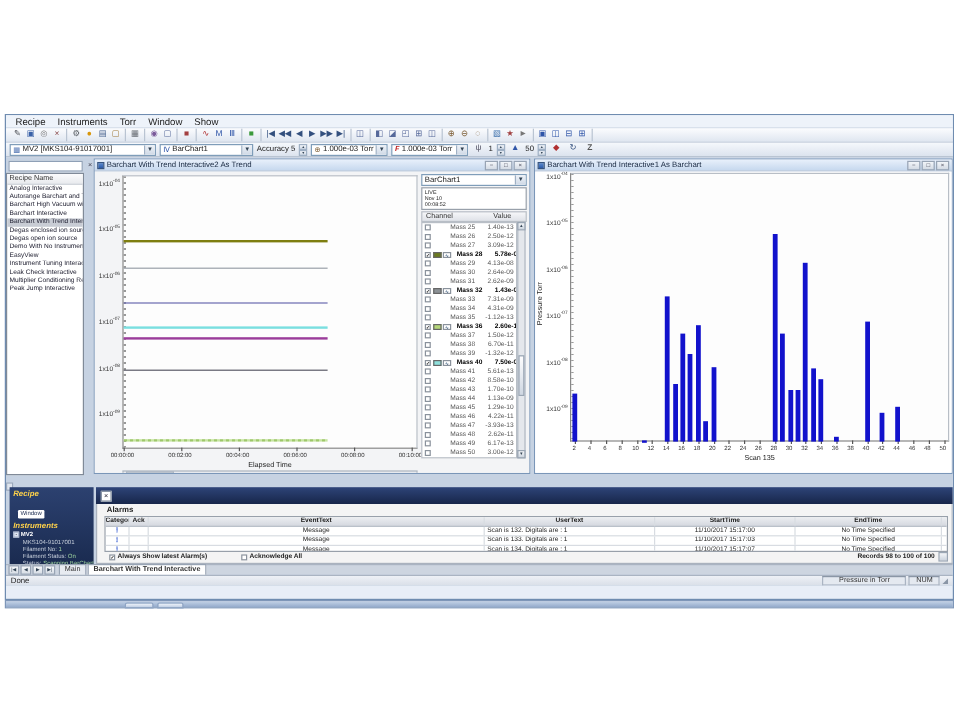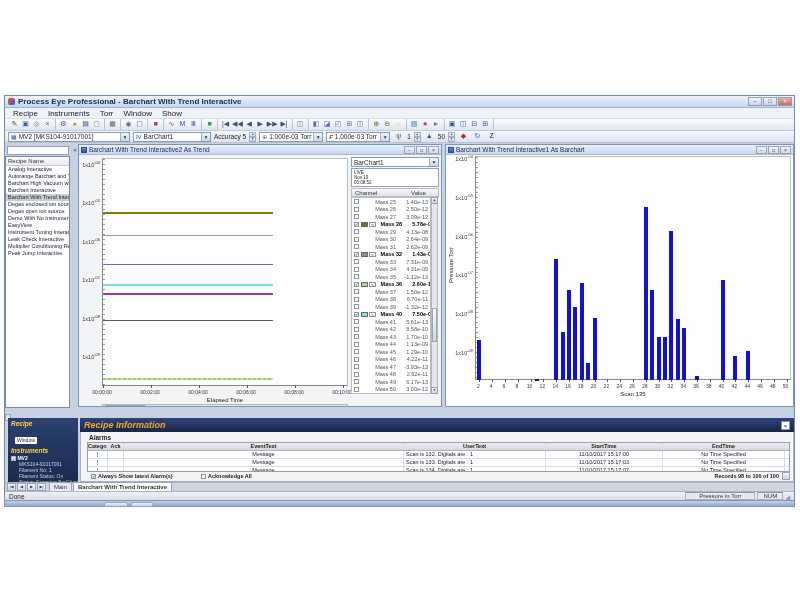--- a/index.html
+++ b/index.html
@@ -84,29 +84,20 @@
   .sbox{border:1px solid #aab4c2;border-top-color:#8a96a6;background:#e4e9f0;height:8px;line-height:7px;padding:0 3px;font-size:6px;color:#333;text-align:center;}
   .taskstrip{position:absolute;left:4px;top:500px;width:791px;height:7px;background:linear-gradient(#c3d2e6,#93aacb);border:1px solid #7e96b8;}
   .taskbtn{position:absolute;top:1px;height:5px;border-radius:2px 2px 0 0;background:linear-gradient(#eef3fa,#c0cfe4);border:1px solid #8fa5c4;}
 </style>
 </head>
 <body>
 
 <div class="canvas">
   <div class="app">
 
-    <div class="titlebar">
-      <span class="appicon"></span>
-      <span class="ttext">Process Eye Professional - Barchart With Trend Interactive</span>
-      <span class="wbtns" id="main-wbtns">
-          <span class="wb">−</span>
-          <span class="wb">□</span>
-          <span class="wb close">×</span>
-        </span>
-    </div>
 
     <div class="menubar" id="menubar">
         <div class="menuitem">Recipe</div>
         <div class="menuitem">Instruments</div>
         <div class="menuitem">Torr</div>
         <div class="menuitem">Window</div>
         <div class="menuitem">Show</div>
       </div>
     <div class="tb1" id="toolbar1">
         <div class="tbgroup">
@@ -550,21 +541,20 @@
           <div class="treeline" style="margin-left:8px">MKS104-91017001</div>
           <div id="sidebar-details" style="margin-left:8px">
               <div class="treeline"><span>Filament No:</span> <span class="treeval">1</span></div>
               <div class="treeline"><span>Filament Status:</span> <span class="treeval">On</span></div>
               <div class="treeline"><span>Status:</span> <span class="treeval">Scanning BarChart1</span></div>
             </div>
         </div>
       </div>
 
       <div class="abs ribar" style="left:75px;top:275px;width:714px;height:14px">
-        <span class="t">Recipe Information</span>
         <span style="width:9px;height:9px;background:#fff;border:1px solid #8a96a6;color:#223;font-size:6px;line-height:8px;text-align:center">×</span>
       </div>
       <div class="abs ribody" style="left:75px;top:289px;width:714px;height:50px">
         <div style="position:absolute;left:8px;top:2px;font-size:6.5px;font-weight:bold;color:#222">Alarms</div>
         <div class="alarmtbl" style="left:6px;top:10px;width:703px;height:30px" id="alarm-table">
             <div class="arow hdr">
               <span class="acell" style="width: 20px; text-align: center;">Category</span>
               <span class="acell" style="width: 16px; text-align: center;">Ack</span>
               <span class="acell" style="width: 280px; text-align: center;">EventText</span>
               <span class="acell" style="width: 142px; text-align: center;">UserText</span>

